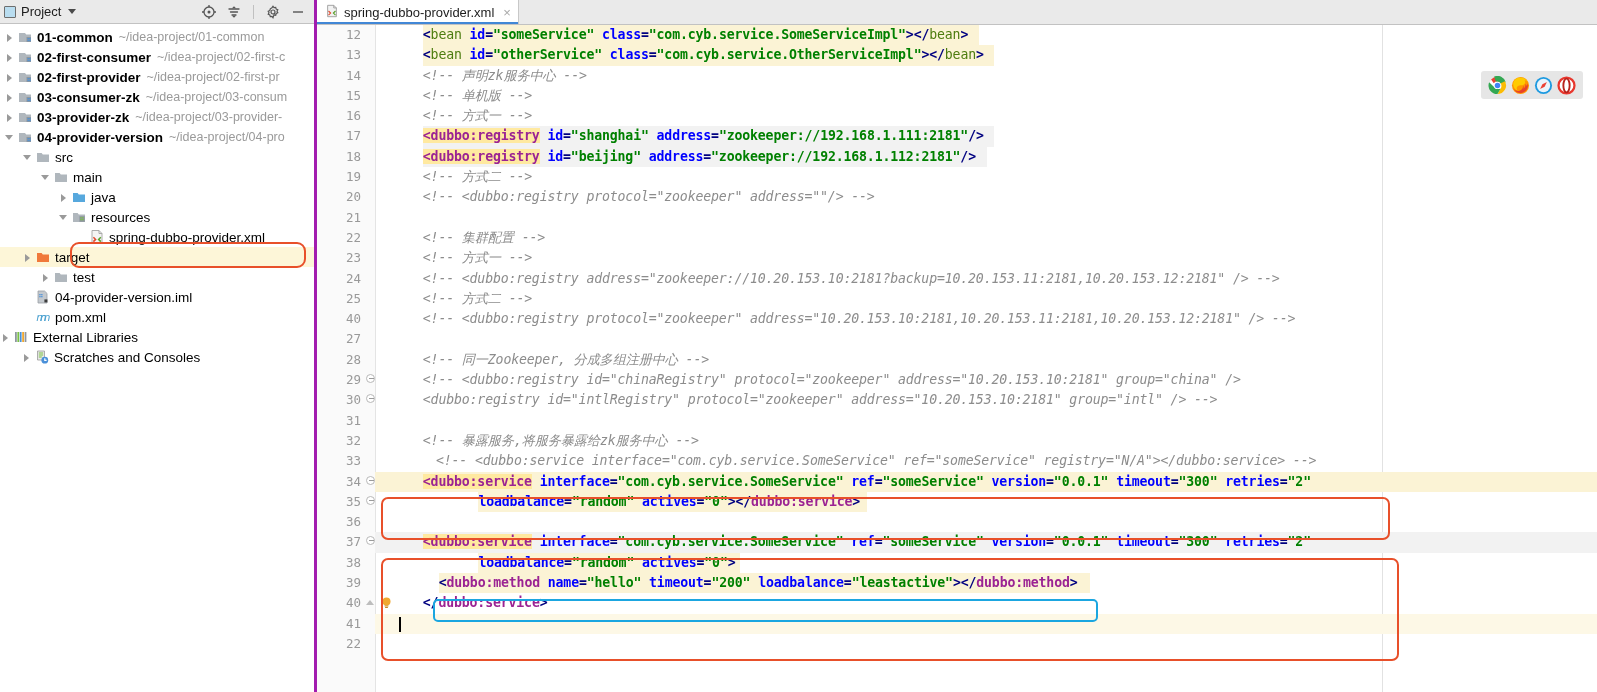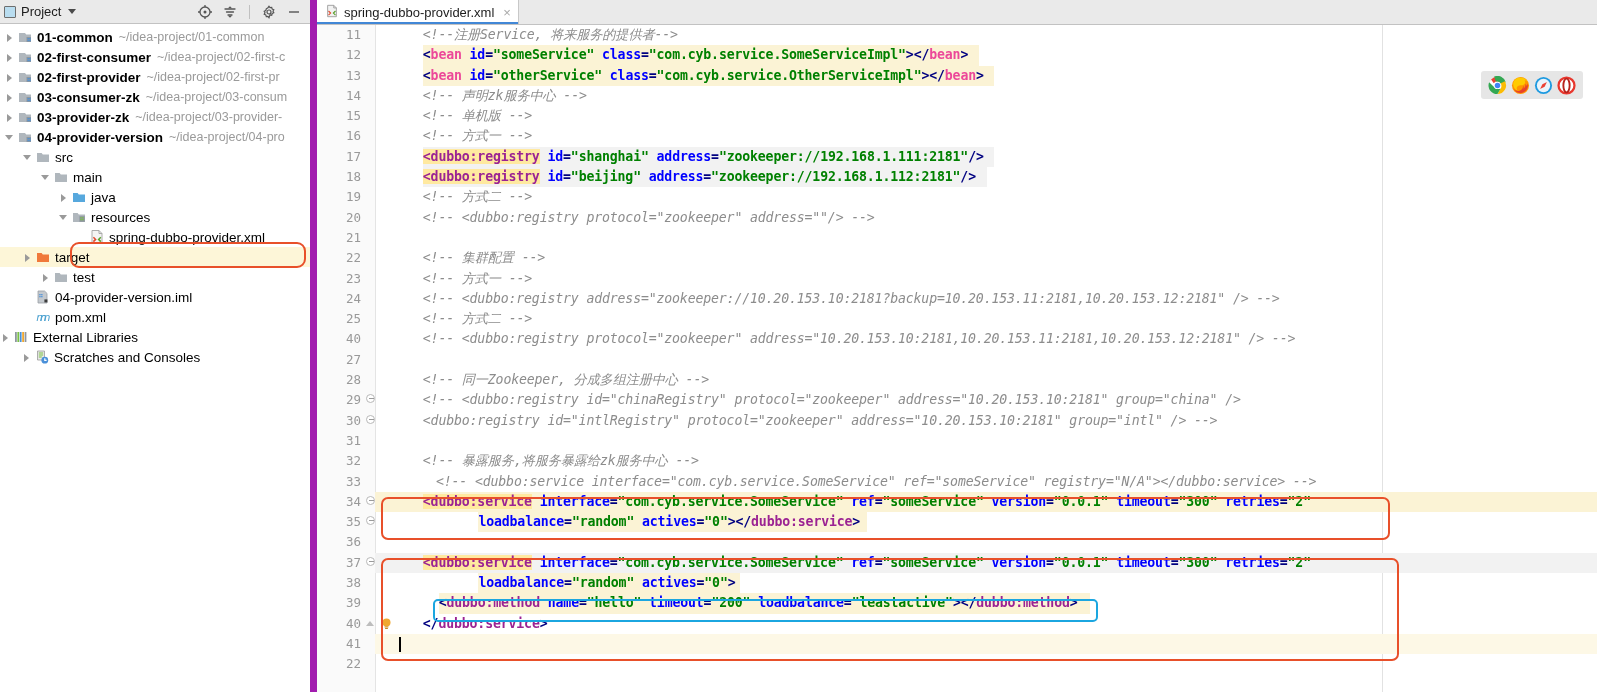--- a/index.html
+++ b/index.html
@@ -8,21 +8,21 @@
     background:#ffffff;
     font-family:"Liberation Sans", sans-serif;
     font-size:13px;color:#000;
     -webkit-font-smoothing:antialiased;
   }
   .app{position:relative;width:1597px;height:692px;display:flex;}
 
   
   .project-panel{
     width:317px;height:692px;background:#ffffff;
-    border-right:7px solid #a21caf;
+    border-right:3px solid #a21caf;
     position:relative;flex:0 0 317px;
     box-sizing:border-box;
   }
   .panel-header{
     height:24px;background:#eaeaea;border-bottom:1px solid #c2c2c2;
     display:flex;align-items:center;padding:0 4px;box-sizing:border-box;
   }
   .panel-title-group{display:flex;align-items:center;gap:5px;}
   .panel-sq{
     width:12px;height:12px;border:1.4px solid #6e6e6e;border-radius:1px;
@@ -117,21 +117,21 @@
     position:absolute;left:64px;top:4px;width:11px;height:12px;
   }
   .code{
     position:absolute;left:82px;top:0;line-height:20.3px;
     font-family:"DejaVu Sans Mono","Liberation Mono",monospace;
     font-size:13.2px;letter-spacing:-0.15px;
   }
 
   
   .c-cmt{color:#8c8c8c;font-style:italic;}
-  .c-tag{color:#ec4899;font-weight:bold;}
+  .c-tag{color:#4d7c0f;font-weight:normal;}
   .c-ns{color:#9b2393;font-weight:bold;}
   .c-attr{color:#0000ff;font-weight:bold;}
   .c-val{color:#008000;font-weight:bold;}
   .c-pun{color:#000080;font-weight:bold;}
   .hl-ns{background:#ffe9a0;}
 
   
   .bg-yellow{background:#fbf3d5;}
   .bg-gray{background:#f2f2f2;}
   .bg-caret{background:#fdf8e6;}
@@ -408,21 +408,20 @@
         </span>
         <span class="tab-label">spring-dubbo-provider.xml</span>
         <span class="tab-close">×</span>
       </div>
     </div>
 
     <div class="code-wrap">
       <div class="gutter-band"></div>
       <div class="right-margin" style="left:1065px;"></div>
       <div class="lines" id="lines">
-          <div class="lrow"><div class="gutter-num">11</div><div class="code" style="left: 105.82px;"><span class="c-cmt">&lt;!--注册Service, 将来服务的提供者--&gt;</span></div></div>
           <div class="lrow"><div class="seg y" style="left: 105.82px; width: 555.8px;"></div><div class="gutter-num">12</div><div class="code" style="left: 105.82px;"><span class="c-pun">&lt;</span><span class="c-tag">bean</span><span class="c-pun"> </span><span class="c-attr">id</span><span class="c-pun">=</span><span class="c-val">"someService"</span><span class="c-pun"> </span><span class="c-attr">class</span><span class="c-pun">=</span><span class="c-val">"com.cyb.service.SomeServiceImpl"</span><span class="c-pun">&gt;&lt;/</span><span class="c-tag">bean</span><span class="c-pun">&gt;</span></div></div>
           <div class="lrow"><div class="seg y" style="left: 105.82px; width: 571.68px;"></div><div class="gutter-num">13</div><div class="code" style="left: 105.82px;"><span class="c-pun">&lt;</span><span class="c-tag">bean</span><span class="c-pun"> </span><span class="c-attr">id</span><span class="c-pun">=</span><span class="c-val">"otherService"</span><span class="c-pun"> </span><span class="c-attr">class</span><span class="c-pun">=</span><span class="c-val">"com.cyb.service.OtherServiceImpl"</span><span class="c-pun">&gt;&lt;/</span><span class="c-tag">bean</span><span class="c-pun">&gt;</span></div></div>
           <div class="lrow"><div class="gutter-num">14</div><div class="code" style="left: 105.82px;"><span class="c-cmt">&lt;!-- 声明zk服务中心 --&gt;</span></div></div>
           <div class="lrow"><div class="gutter-num">15</div><div class="code" style="left: 105.82px;"><span class="c-cmt">&lt;!-- 单机版 --&gt;</span></div></div>
           <div class="lrow"><div class="gutter-num">16</div><div class="code" style="left: 105.82px;"><span class="c-cmt">&lt;!-- 方式一 --&gt;</span></div></div>
           <div class="lrow"><div class="seg g" style="left: 105.82px; width: 571.68px;"></div><div class="gutter-num">17</div><div class="code" style="left: 105.82px;"><span class="c-ns hl-ns">&lt;dubbo:registry</span><span class="c-pun"> </span><span class="c-attr">id</span><span class="c-pun">=</span><span class="c-val">"shanghai"</span><span class="c-pun"> </span><span class="c-attr">address</span><span class="c-pun">=</span><span class="c-val">"zookeeper://192.168.1.111:2181"</span><span class="c-pun">/&gt;</span></div></div>
           <div class="lrow"><div class="seg g" style="left: 105.82px; width: 563.74px;"></div><div class="gutter-num">18</div><div class="code" style="left: 105.82px;"><span class="c-ns hl-ns">&lt;dubbo:registry</span><span class="c-pun"> </span><span class="c-attr">id</span><span class="c-pun">=</span><span class="c-val">"beijing"</span><span class="c-pun"> </span><span class="c-attr">address</span><span class="c-pun">=</span><span class="c-val">"zookeeper://192.168.1.112:2181"</span><span class="c-pun">/&gt;</span></div></div>
           <div class="lrow"><div class="gutter-num">19</div><div class="code" style="left: 105.82px;"><span class="c-cmt">&lt;!-- 方式二 --&gt;</span></div></div>
           <div class="lrow"><div class="gutter-num">20</div><div class="code" style="left: 105.82px;"><span class="c-cmt">&lt;!-- &lt;dubbo:registry protocol="zookeeper" address=""/&gt; --&gt;</span></div></div>
           <div class="lrow"><div class="gutter-num">21</div><div class="code" style="left: 82px;"></div></div>

